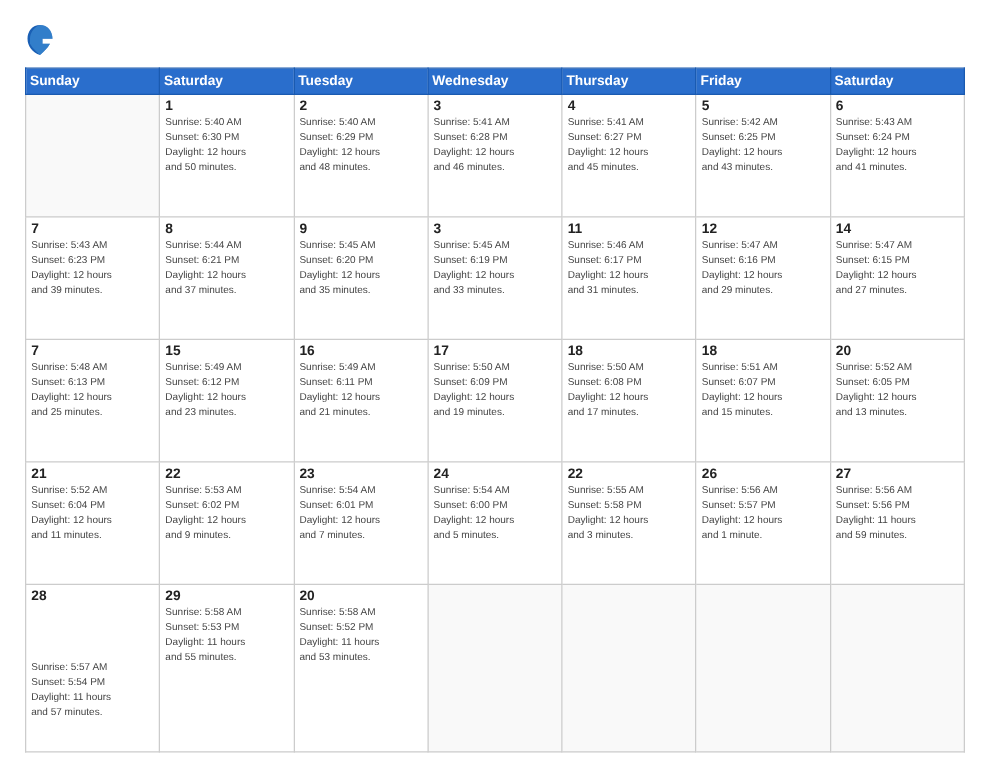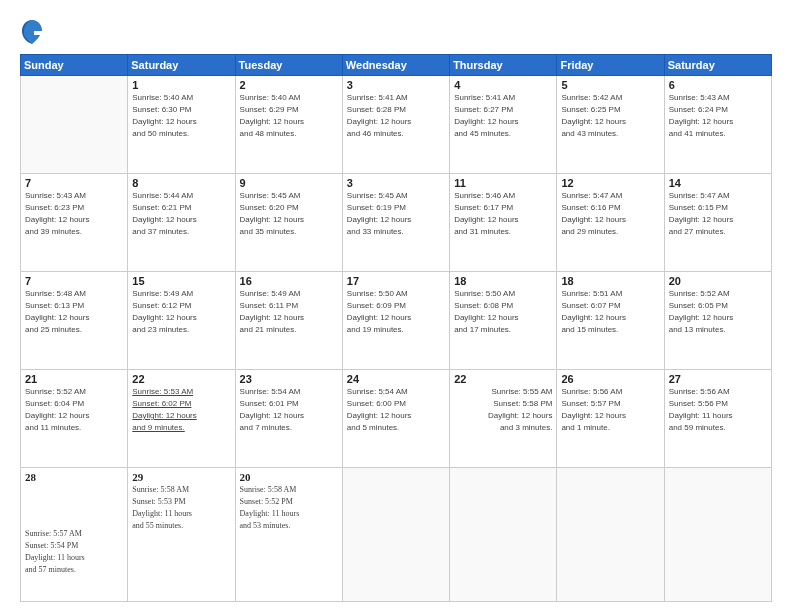--- a/index.html
+++ b/index.html
@@ -96,21 +96,20 @@
     .day-info {
       font-size: 8px;
       color: #444;
       line-height: 1.5;
     }
     .week-row td {
       height: 82px;
     }
     .last-row td {
       height: 72px;
-      font-family: Liberation Serif, serif;
     }
   </style>
 </head>
 <body>
 
 <div class="page">
   <div class="header">
     <div class="logo">
       <svg class="logo-icon" viewBox="0 0 24 28" xmlns="http://www.w3.org/2000/svg">
         <path d="M12 2 C6 2 2 7 2 13 C2 19 6 24 12 26 C14 24 18 21 20 17 L14 17 L14 13 L22 13 C22 7 18 2 12 2Z" fill="#1a5fb4"></path>
@@ -290,42 +289,42 @@
         <tr class="week-row">
           <td>
             <span class="day-num">21</span>
             <div class="day-info" style="white-space: pre-line;">Sunrise: 5:52 AM
 Sunset: 6:04 PM
 Daylight: 12 hours
 and 11 minutes.</div>
           </td>
           <td>
             <span class="day-num">22</span>
-            <div class="day-info" style="white-space: pre-line; text-decoration: underline;">Sunrise: 5:53 AM
+            <div class="day-info" style="white-space: pre-line;">Sunrise: 5:53 AM
 Sunset: 6:02 PM
 Daylight: 12 hours
 and 9 minutes.</div>
           </td>
           <td>
             <span class="day-num">23</span>
             <div class="day-info" style="white-space: pre-line;">Sunrise: 5:54 AM
 Sunset: 6:01 PM
 Daylight: 12 hours
 and 7 minutes.</div>
           </td>
           <td>
             <span class="day-num">24</span>
             <div class="day-info" style="white-space: pre-line;">Sunrise: 5:54 AM
 Sunset: 6:00 PM
 Daylight: 12 hours
 and 5 minutes.</div>
           </td>
           <td>
             <span class="day-num">22</span>
-            <div class="day-info" style="white-space: pre-line; text-align: right;">Sunrise: 5:55 AM
+            <div class="day-info" style="white-space: pre-line;">Sunrise: 5:55 AM
 Sunset: 5:58 PM
 Daylight: 12 hours
 and 3 minutes.</div>
           </td>
           <td>
             <span class="day-num">26</span>
             <div class="day-info" style="white-space: pre-line;">Sunrise: 5:56 AM
 Sunset: 5:57 PM
 Daylight: 12 hours
 and 1 minute.</div>

